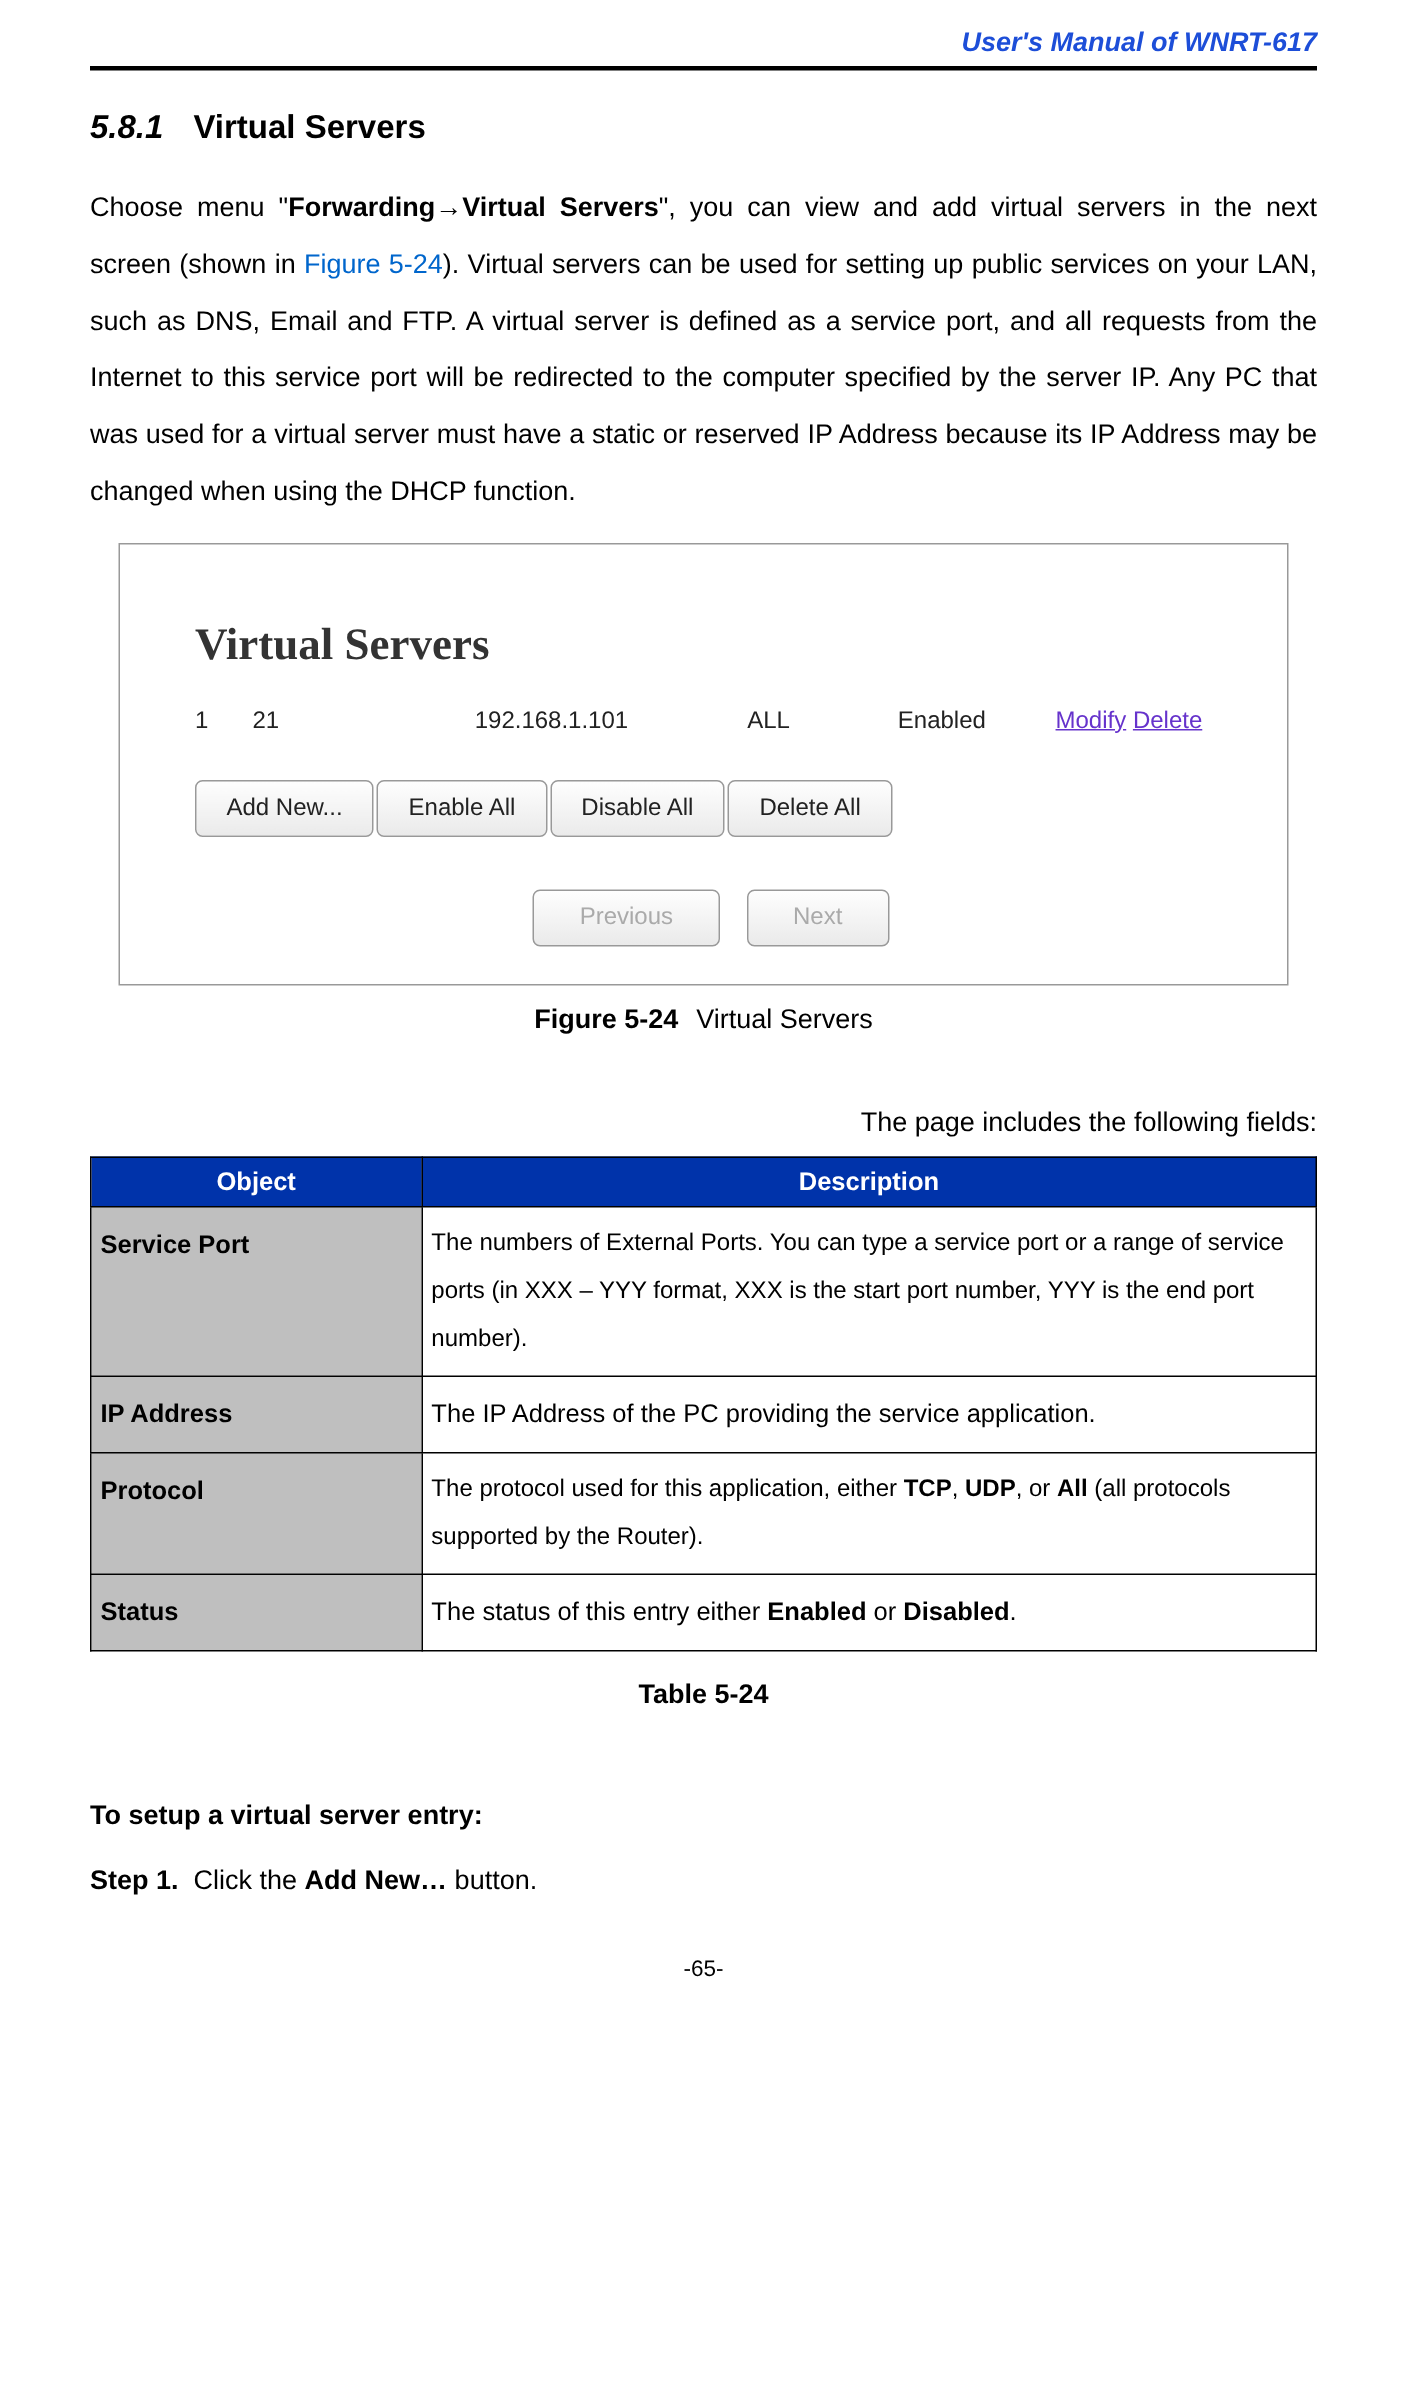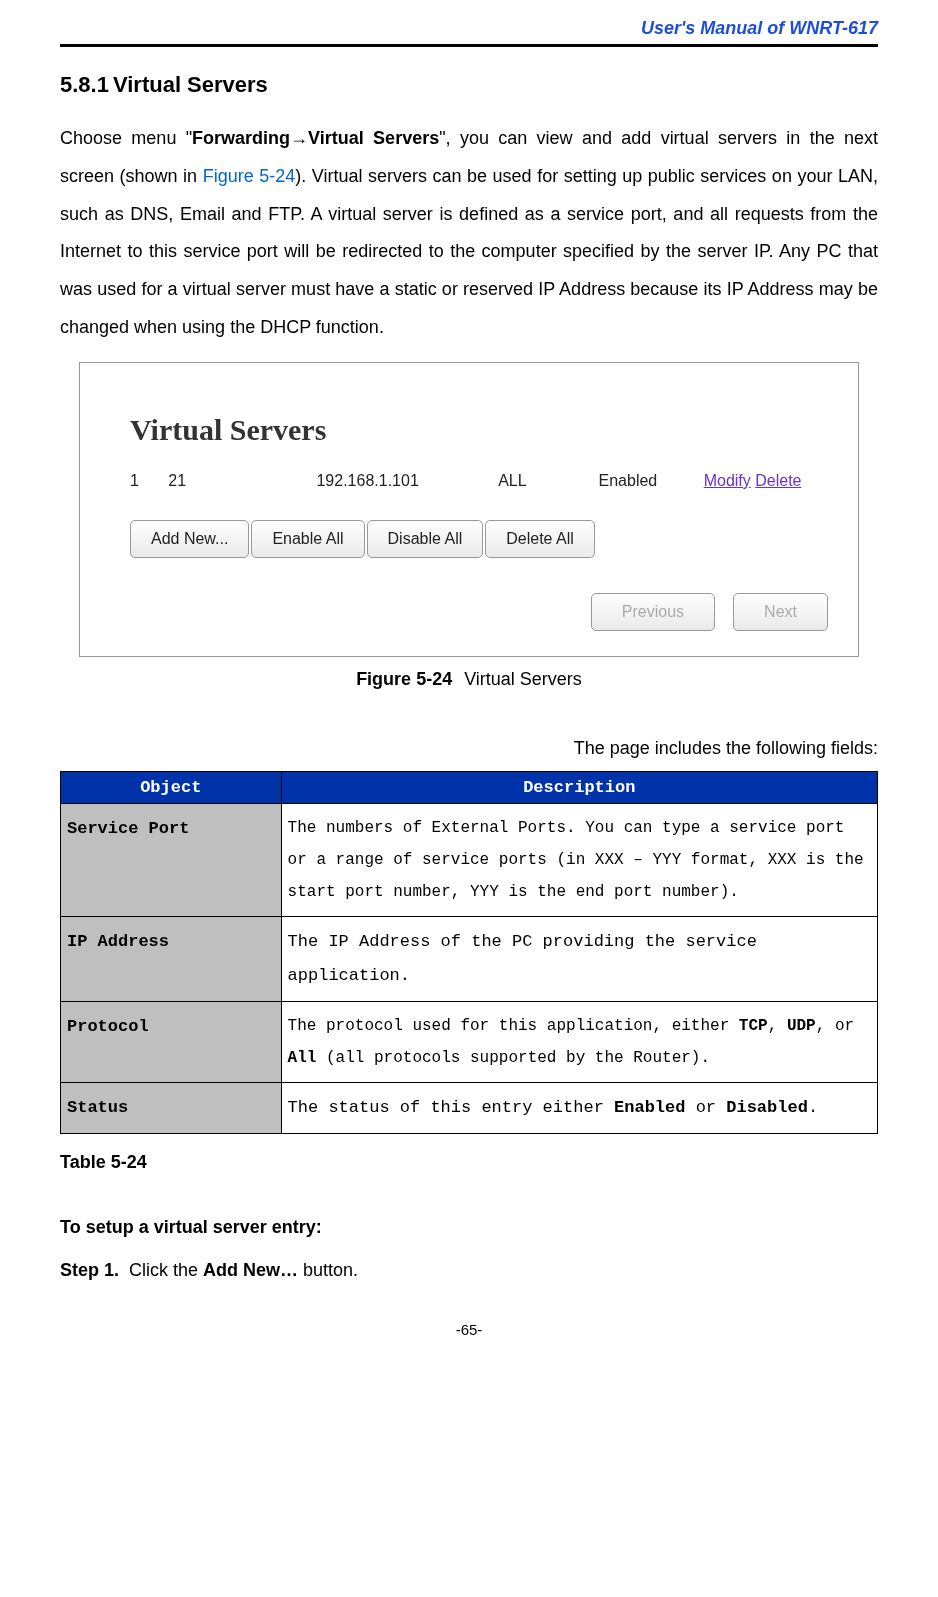--- a/index.html
+++ b/index.html
@@ -27,21 +27,22 @@
     .header-line {
       border-bottom: 3px solid #000;
       margin-bottom: 25px;
     }
     .section-heading {
       font-size: 22px;
       font-weight: bold;
       margin-bottom: 22px;
     }
     .section-num {
-      margin-right: 4px;
+      margin-right: 20px;
+      font-style: italic;
     }
     .intro-para {
       font-size: 18px;
       line-height: 2.1;
       text-align: justify;
       margin-bottom: 15px;
     }
     .fig-link {
       color: #0066cc;
     }
@@ -94,21 +95,21 @@
       border: 1px solid #999;
       border-radius: 5px;
       padding: 9px 20px;
       font-size: 16px;
       color: #222;
       font-family: Arial, sans-serif;
     }
     .nav-row {
       display: flex;
       gap: 18px;
-      justify-content: flex-end;
+      justify-content: center;
     }
     .ui-btn.disabled {
       color: #aaa;
       padding: 9px 30px;
     }
     .figure-caption {
       text-align: center;
       font-size: 18px;
       margin-top: 12px;
       margin-bottom: 48px;
@@ -119,21 +120,20 @@
     }
     .fields-intro {
       font-size: 18px;
       margin-bottom: 12px;
       text-align: right;
     }
     .obj-table {
       width: 100%;
       border-collapse: collapse;
       border: 1px solid #000;
-      font-family: Liberation Mono, monospace;
     }
     .obj-table th {
       background: #0033aa;
       color: #fff;
       text-align: center;
       font-size: 17px;
       font-weight: bold;
       padding: 6px;
       border: 1px solid #000;
     }
@@ -148,25 +148,25 @@
       line-height: 2.0;
     }
     .obj-table td:first-child {
       background: #bfbfbf;
       font-weight: bold;
     }
     .obj-table tr:nth-child(2n) td:last-child {
       font-size: 16px;
     }
     .table-caption {
-      text-align: left;
+      text-align: center;
       font-size: 18px;
       font-weight: bold;
       margin-top: 18px;
-      margin-bottom: 44px;
+      margin-bottom: 60px;
     }
     .setup-heading {
       font-size: 18px;
       font-weight: bold;
       margin-bottom: 22px;
     }
     .step-line {
       font-size: 18px;
       margin-bottom: 40px;
     }

